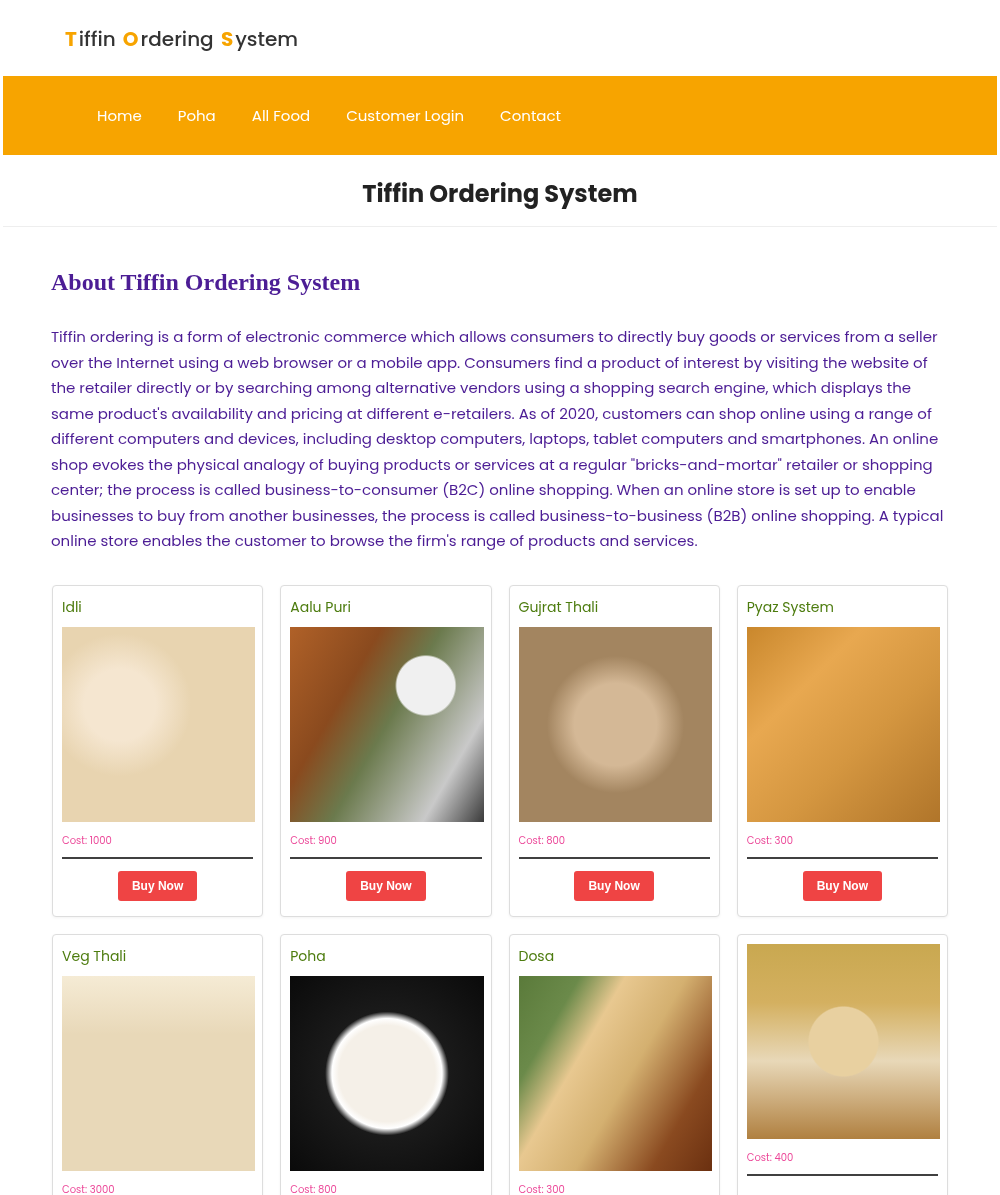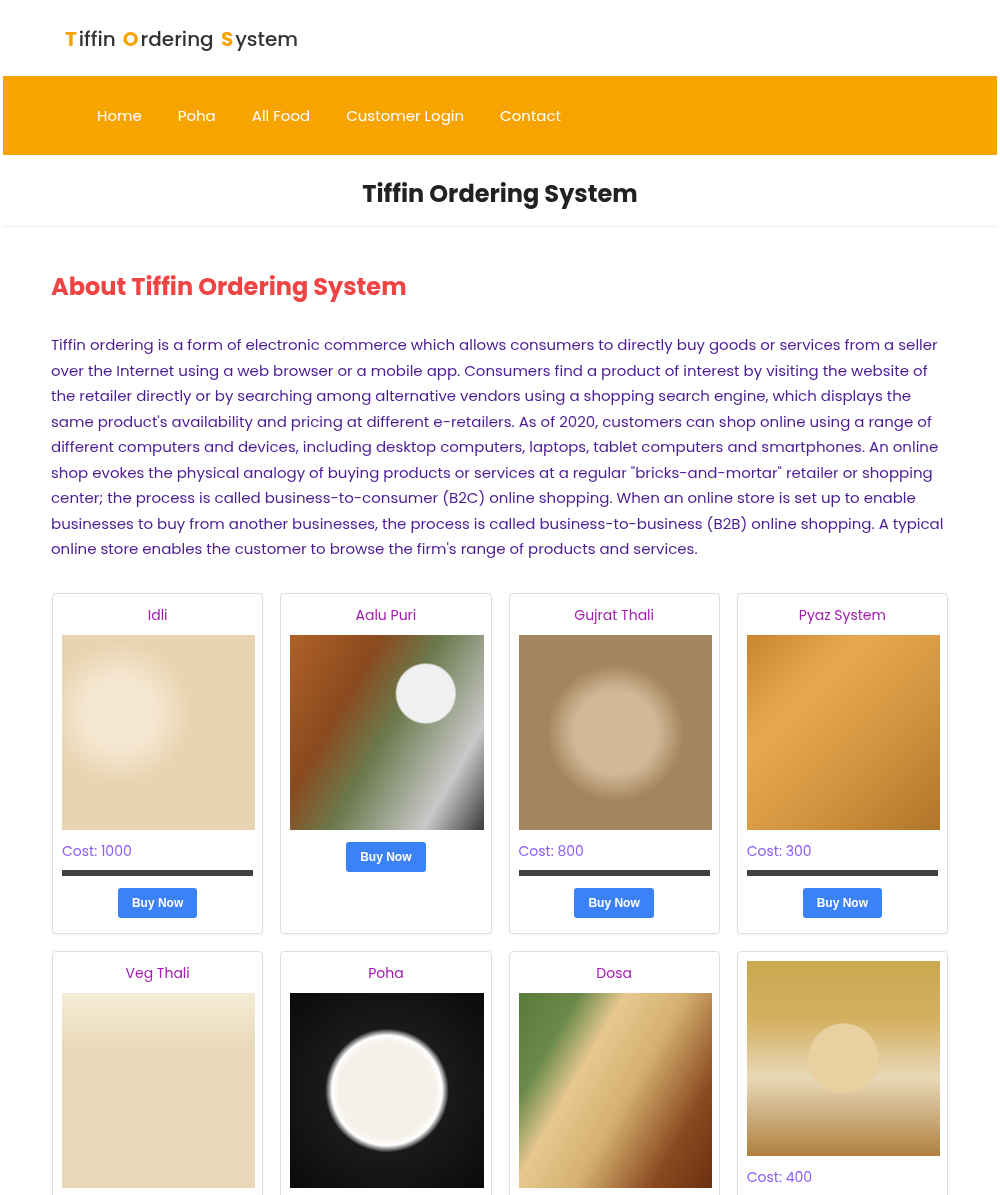--- a/index.html
+++ b/index.html
@@ -48,22 +48,23 @@
       border-bottom: 1px solid #eee;
     }
     .container {
       max-width: 940px;
       margin: 0 auto;
       padding: 40px 20px 20px;
     }
     .about-title {
       font-size: 24px;
       font-weight: 700;
-      color: #ef4444;
+      color: #4c1d95;
       margin-bottom: 28px;
+      font-family: Liberation Serif, serif;
     }
     .about-text {
       font-size: 15px;
       line-height: 1.7;
       color: #4c1d95;
       margin-bottom: 30px;
     }
     .food-grid {
       display: grid;
       grid-template-columns: repeat(4, 1fr);
@@ -72,43 +73,42 @@
     }
     .food-card {
       border: 1px solid #ddd;
       border-radius: 4px;
       padding: 8px;
       background: #fff;
       box-shadow: 0 1px 3px rgba(0,0,0,0.05);
     }
     .food-name {
       font-size: 14px;
-      color: #a21caf;
+      color: #4d7c0f;
       padding: 2px 0 8px 0;
-      text-align: center;
     }
     .food-img {
       width: 100%;
       height: 195px;
       display: block;
       background-size: cover;
       background-position: center;
     }
     .food-cost {
-      font-size: 14px;
-      color: #8b5cf6;
+      font-size: 10px;
+      color: #ec4899;
       padding: 10px 0 8px 0;
-      border-bottom: 6px solid #404040;
+      border-bottom: 2px solid #404040;
     }
     .buy-btn-wrap {
       text-align: center;
       padding: 10px 0 5px;
     }
     .buy-btn {
-      background: #3b82f6;
+      background: #ef4444;
       color: #fff;
       border: none;
       padding: 8px 14px;
       font-size: 12px;
       font-weight: 700;
       border-radius: 3px;
       cursor: pointer;
     }
 
     
@@ -145,20 +145,21 @@
   <div class="food-grid" id="food-grid">
       <div class="food-card">
         <div class="food-name">Idli</div>
         <div class="food-img img-idli"></div>
         <div class="food-cost">Cost: 1000</div>
         <div class="buy-btn-wrap"><button class="buy-btn">Buy Now</button></div>
       </div>
       <div class="food-card">
         <div class="food-name">Aalu Puri</div>
         <div class="food-img img-aalu"></div>
+        <div class="food-cost">Cost: 900</div>
         <div class="buy-btn-wrap"><button class="buy-btn">Buy Now</button></div>
       </div>
       <div class="food-card">
         <div class="food-name">Gujrat Thali</div>
         <div class="food-img img-gujrat"></div>
         <div class="food-cost">Cost: 800</div>
         <div class="buy-btn-wrap"><button class="buy-btn">Buy Now</button></div>
       </div>
       <div class="food-card">
         <div class="food-name">Pyaz System</div>

